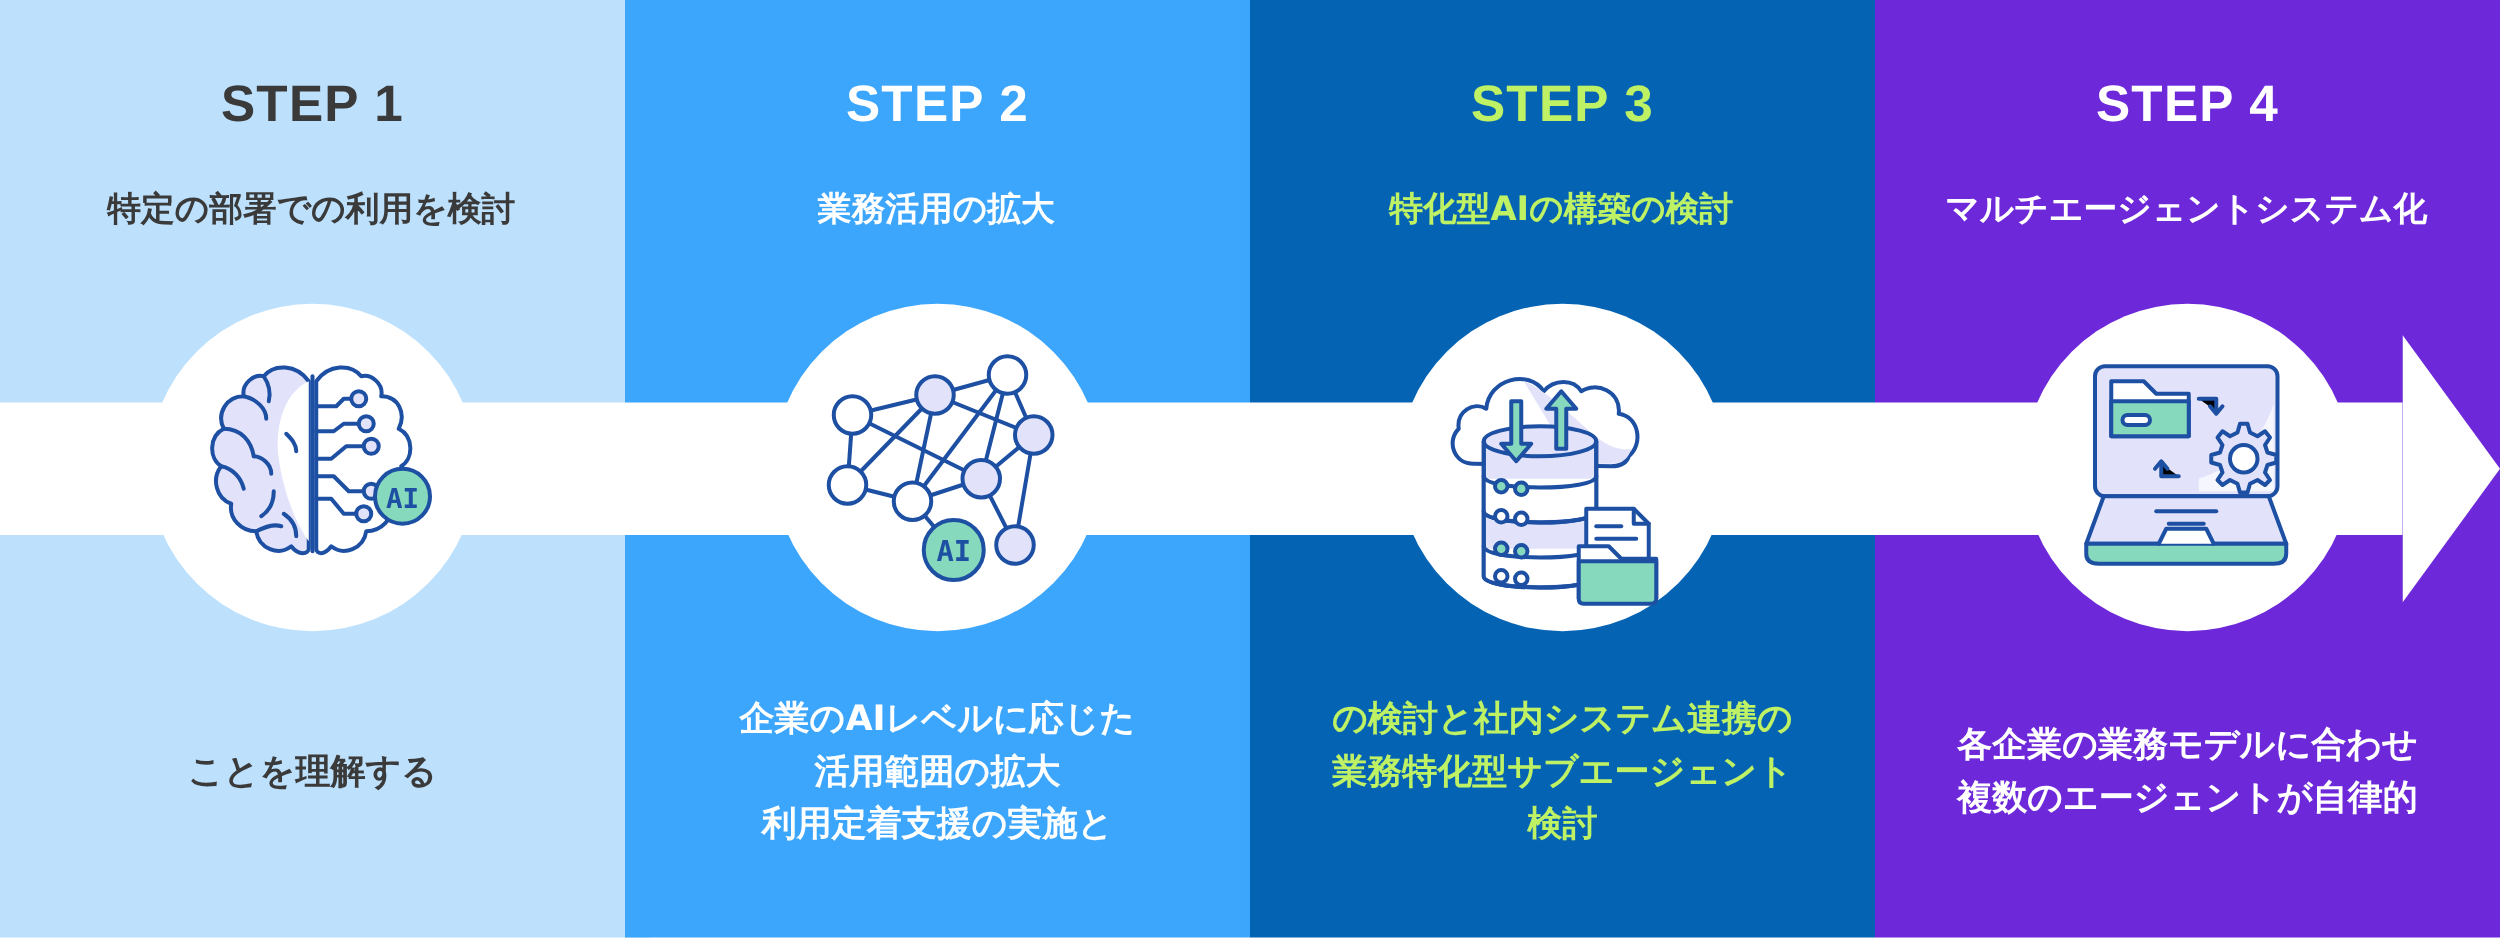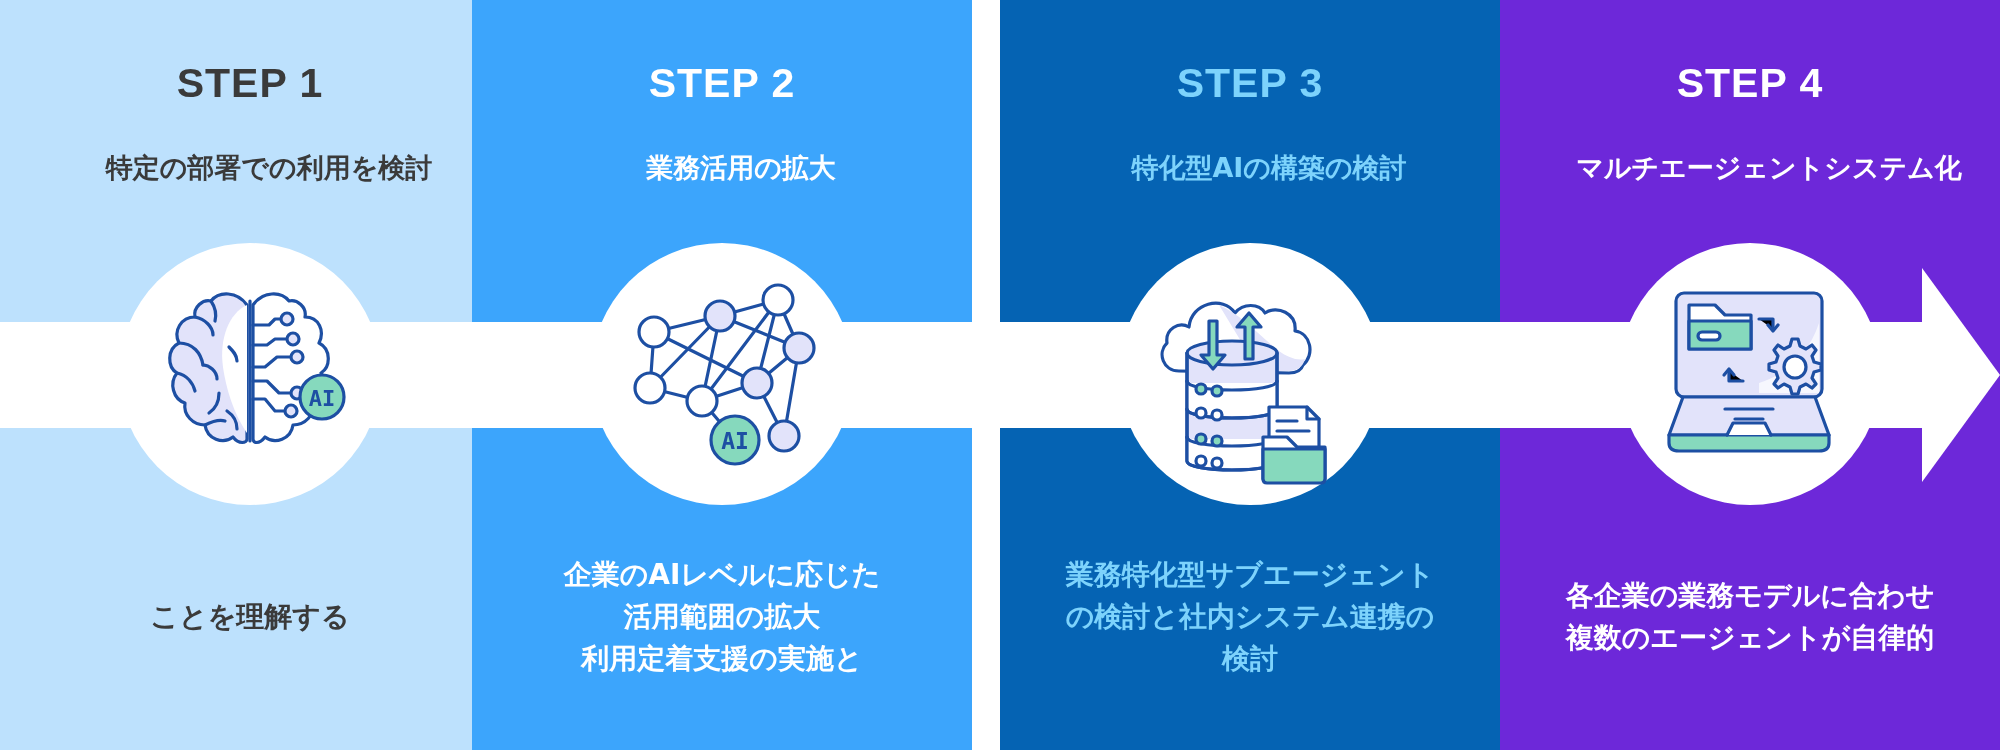--- a/index.html
+++ b/index.html
@@ -1,25 +1,25 @@
 <!DOCTYPE html>
 <html><head>
 <meta charset="utf-8">
 <style>
   html, body { margin: 0; padding: 0; }
   body { width: 2000px; height: 750px; overflow: hidden; position: relative; font-family: "DejaVu Sans", "Liberation Sans", sans-serif; }
   .col { position: absolute; top: 0; width: 500px; height: 750px; }
   .col-1 { left: 0; }
-  .col-2 { left: 472px; }
+  .col-2 { left: 500px; }
   .col-3 { left: 1000px; }
   .col-4 { left: 1500px; }
   .band { position: absolute; left: 0; top: 322px; width: 1922px; height: 106px; background: #ffffff; }
   .arrow-head { position: absolute; left: 1922px; top: 268px; width: 78px; height: 214px; }
   .step-title { position: absolute; left: 0; width: 500px; top: 58px; text-align: center; font-family: "Liberation Sans", sans-serif; font-weight: bold; font-size: 41px; line-height: 50px; letter-spacing: 1px; }
-  .step-subtitle { position: absolute; left: 0; width: 498px; top: 148px; text-align: center; font-weight: bold; font-size: 27px; line-height: 40px; margin-left: 20px; }
+  .step-subtitle { position: absolute; left: 0; width: 498px; top: 148px; text-align: center; font-weight: bold; font-size: 27px; line-height: 40px; }
   .step-body { position: absolute; left: 0; width: 500px; top: 550px; height: 134px; display: flex; flex-direction: column; justify-content: center; align-items: center; text-align: center; font-weight: bold; font-size: 28px; line-height: 42px; }
   .step-body span { display: block; white-space: nowrap; }
   .icon-circle { position: absolute; left: 119px; top: 243px; width: 262px; height: 262px; border-radius: 50%; background: #ffffff; }
   .icon-svg { position: absolute; left: 0; top: 0; width: 262px; height: 262px; }
 </style>
 </head>
 <body>
 
 <div class="col col-1" style="background: rgb(189, 225, 253); color: rgb(58, 58, 58); padding-left: 20px;">
   <div class="step-title">STEP 1</div>
@@ -30,26 +30,26 @@
 </div>
 <div class="col col-2" style="background: rgb(60, 165, 252); color: rgb(255, 255, 255);">
   <div class="step-title">STEP 2</div>
   <div class="step-subtitle">業務活用の拡大</div>
   <div class="step-body">
     <span>企業のAIレベルに応じた</span>
     <span>活用範囲の拡大</span>
     <span>利用定着支援の実施と</span>
   </div>
 </div>
-<div class="col col-3" style="background: rgb(5, 99, 179); color: #7dd3fc;">
+<div class="col col-3" style="background: rgb(5, 99, 179); color: #bef264;">
   <div class="step-title">STEP 3</div>
   <div class="step-subtitle">特化型AIの構築の検討</div>
   <div class="step-body">
+    <span>の検討と社内システム連携の</span>
     <span>業務特化型サブエージェント</span>
-    <span>の検討と社内システム連携の</span>
     <span>検討</span>
   </div>
 </div>
 <div class="col col-4" style="background: #6d28d9; color: rgb(255, 255, 255);">
   <div class="step-title">STEP 4</div>
   <div class="step-subtitle">マルチエージェントシステム化</div>
   <div class="step-body">
     <span>各企業の業務モデルに合わせ</span>
     <span>複数のエージェントが自律的</span>
   </div>

